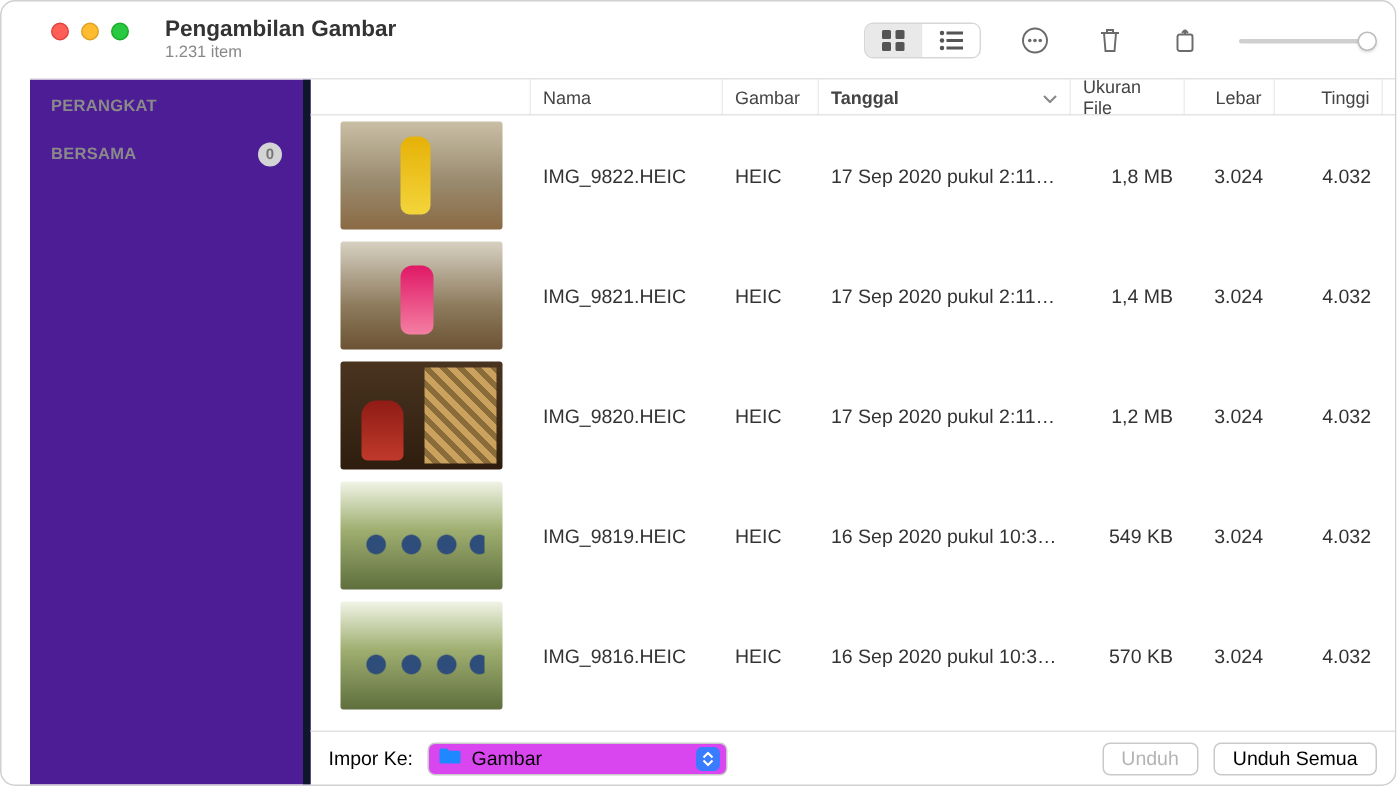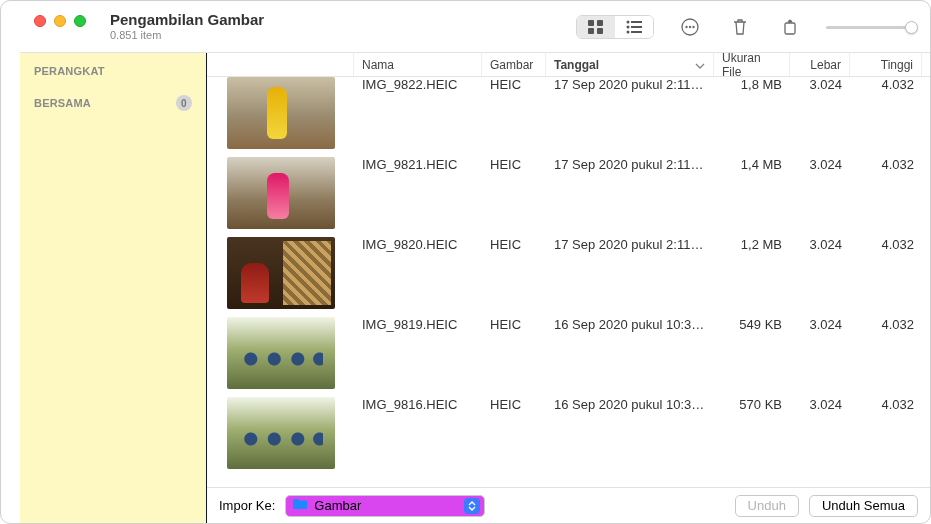--- a/index.html
+++ b/index.html
@@ -16,40 +16,40 @@
 .subtitle { font-size: 11px; color: #888; margin-top: 1px; }
 .toolbar { margin-left: auto; display: flex; align-items: center; gap: 22px; margin-top: 4px; }
 .seg { display: flex; border: 1px solid #d7d7d7; border-radius: 6px; overflow: hidden; }
 .seg button { width: 38px; height: 22px; border: none; background: #fff; display: flex; align-items: center; justify-content: center; color: #555; cursor: pointer; }
 .seg button.active { background: #e9e9e9; }
 .tb-btn { width: 28px; height: 24px; border: none; background: transparent; display: flex; align-items: center; justify-content: center; color: #6b6b6b; cursor: pointer; }
 .slider { display: flex; align-items: center; width: 90px; }
 .slider-track { flex: 1; height: 3px; background: #cfcfcf; border-radius: 2px; position: relative; }
 .slider-thumb { position: absolute; right: -2px; top: -5px; width: 13px; height: 13px; background: #fff; border: 1px solid #bbb; border-radius: 50%; box-shadow: 0 1px 2px rgba(0,0,0,.15); }
 .body { flex: 1; display: flex; overflow: hidden; }
-.sidebar { width: 187px; background: #fef9c3; padding: 8px 6px; border-right: 1px solid #0f172a; }
+.sidebar { width: 187px; background: #4c1d95; padding: 8px 6px; border-right: 5px solid #0f172a; }
 .sb-head { font-size: 11px; font-weight: 600; color: #8a8a8a; padding: 4px 8px; text-transform: uppercase; letter-spacing: .2px; display: flex; align-items: center; }
 .sb-head .badge { margin-left: auto; width: 16px; height: 16px; border-radius: 8px; background: #d4d4d4; color: #777; font-size: 10px; display: flex; align-items: center; justify-content: center; font-weight: 600; }
 .sb-item { display: flex; align-items: center; gap: 8px; padding: 4px 8px; border-radius: 5px; font-size: 13px; color: #333; cursor: pointer; }
 .sb-item.selected { background: #d8d8d8; }
 .sb-item .cloud { margin-left: auto; color: #8e8e8e; }
 .main { flex: 1; display: flex; flex-direction: column; }
 .headers { display: flex; height: 24px; border-bottom: 1px solid #e4e4e4; font-size: 12px; color: #444; }
 .headers .col { display: flex; align-items: center; padding: 0 8px; border-right: 1px solid #eee; cursor: pointer; }
 .col-thumb { width: 147px; }
 .col-nama { width: 128px; }
 .col-jenis { width: 64px; }
 .col-tanggal { width: 168px; }
 .col-ukuran { width: 76px; justify-content: flex-end; }
 .col-lebar { width: 60px; justify-content: flex-end; }
 .col-tinggi { width: 72px; justify-content: flex-end; }
 .sorted { font-weight: 600; }
 .chev { margin-left: auto; color: #888; }
 .rows { flex: 1; overflow: auto; }
-.row { display: flex; height: 80px; font-size: 13px; color: #333; }
+.row { display: flex; align-items: center; height: 80px; font-size: 13px; color: #333; }
 .row .cell { padding: 0 8px; }
 .row .cell.col-thumb { display: flex; justify-content: center; }
 .thumb { width: 108px; height: 72px; border-radius: 2px; background: #87a; object-fit: cover; }
 .t0 { background: linear-gradient(180deg, #c9bfa5 0%, #9a8b6f 55%, #8a6a44 100%); position: relative; }
 .t0::after { content: ""; position: absolute; left: 40px; top: 10px; width: 20px; height: 52px; background: linear-gradient(180deg,#e6b107,#f3d53b); border-radius: 8px 8px 6px 6px; }
 .t1 { background: linear-gradient(180deg, #d7d1c2 0%, #8d7a5c 60%, #6c5234 100%); position: relative; }
 .t1::after { content: ""; position: absolute; left: 40px; top: 16px; width: 22px; height: 46px; background: linear-gradient(180deg,#e01866,#f47fa2); border-radius: 8px 8px 6px 6px; }
 .t2 { background: linear-gradient(180deg, #4a3420 0%, #2e1d0e 100%); position: relative; }
 .t2::before { content: ""; position: absolute; right: 4px; top: 4px; width: 48px; height: 64px; background: repeating-linear-gradient(45deg,#caa15d 0 4px,#8a6b3a 4px 8px); }
 .t2::after { content: ""; position: absolute; left: 14px; bottom: 6px; width: 28px; height: 40px; background: linear-gradient(180deg,#8f1c15,#c0392b); border-radius: 10px 10px 4px 4px; }
@@ -72,21 +72,21 @@
 <div class="window">
 
   <div class="titlebar">
     <div class="traffic">
       <div class="dot red"></div>
       <div class="dot yellow"></div>
       <div class="dot green"></div>
     </div>
     <div class="title-area">
       <div class="app-title">Pengambilan Gambar</div>
-      <div class="subtitle">0.851 item</div>
+      <div class="subtitle">1.231 item</div>
     </div>
     <div class="toolbar">
       <div class="seg">
         <button class="active">
           <svg width="16" height="14" viewBox="0 0 16 14">
               <rect x="0" y="0" width="6" height="6" rx="1" fill="currentColor"></rect>
               <rect x="9" y="0" width="6" height="6" rx="1" fill="currentColor"></rect>
               <rect x="0" y="8" width="6" height="6" rx="1" fill="currentColor"></rect>
               <rect x="9" y="8" width="6" height="6" rx="1" fill="currentColor"></rect>
             </svg>

